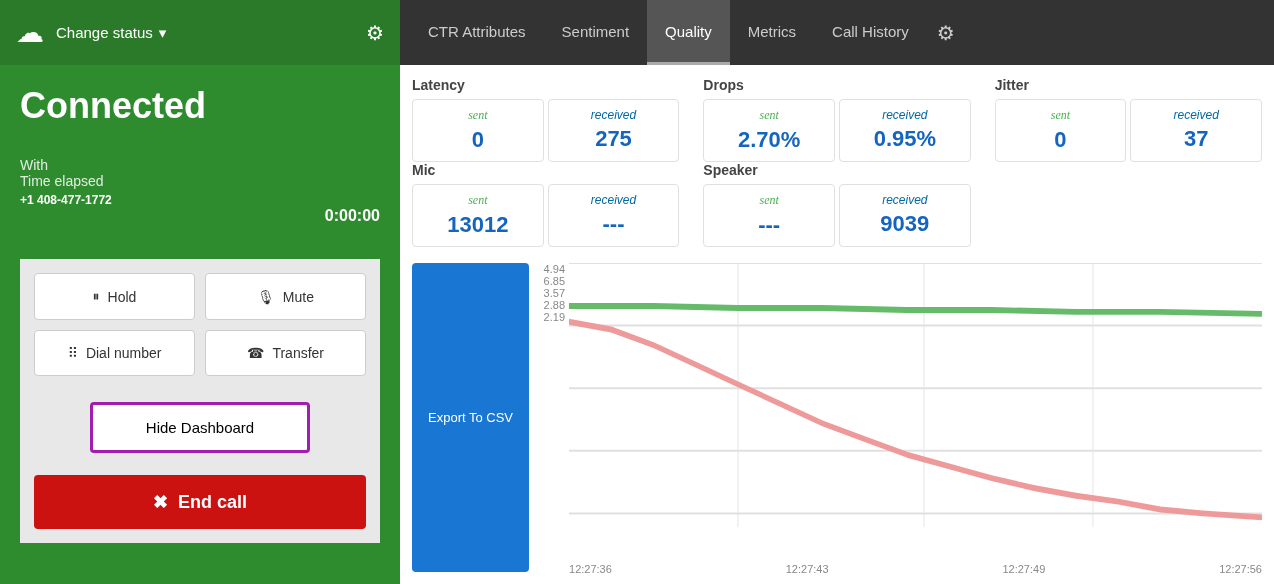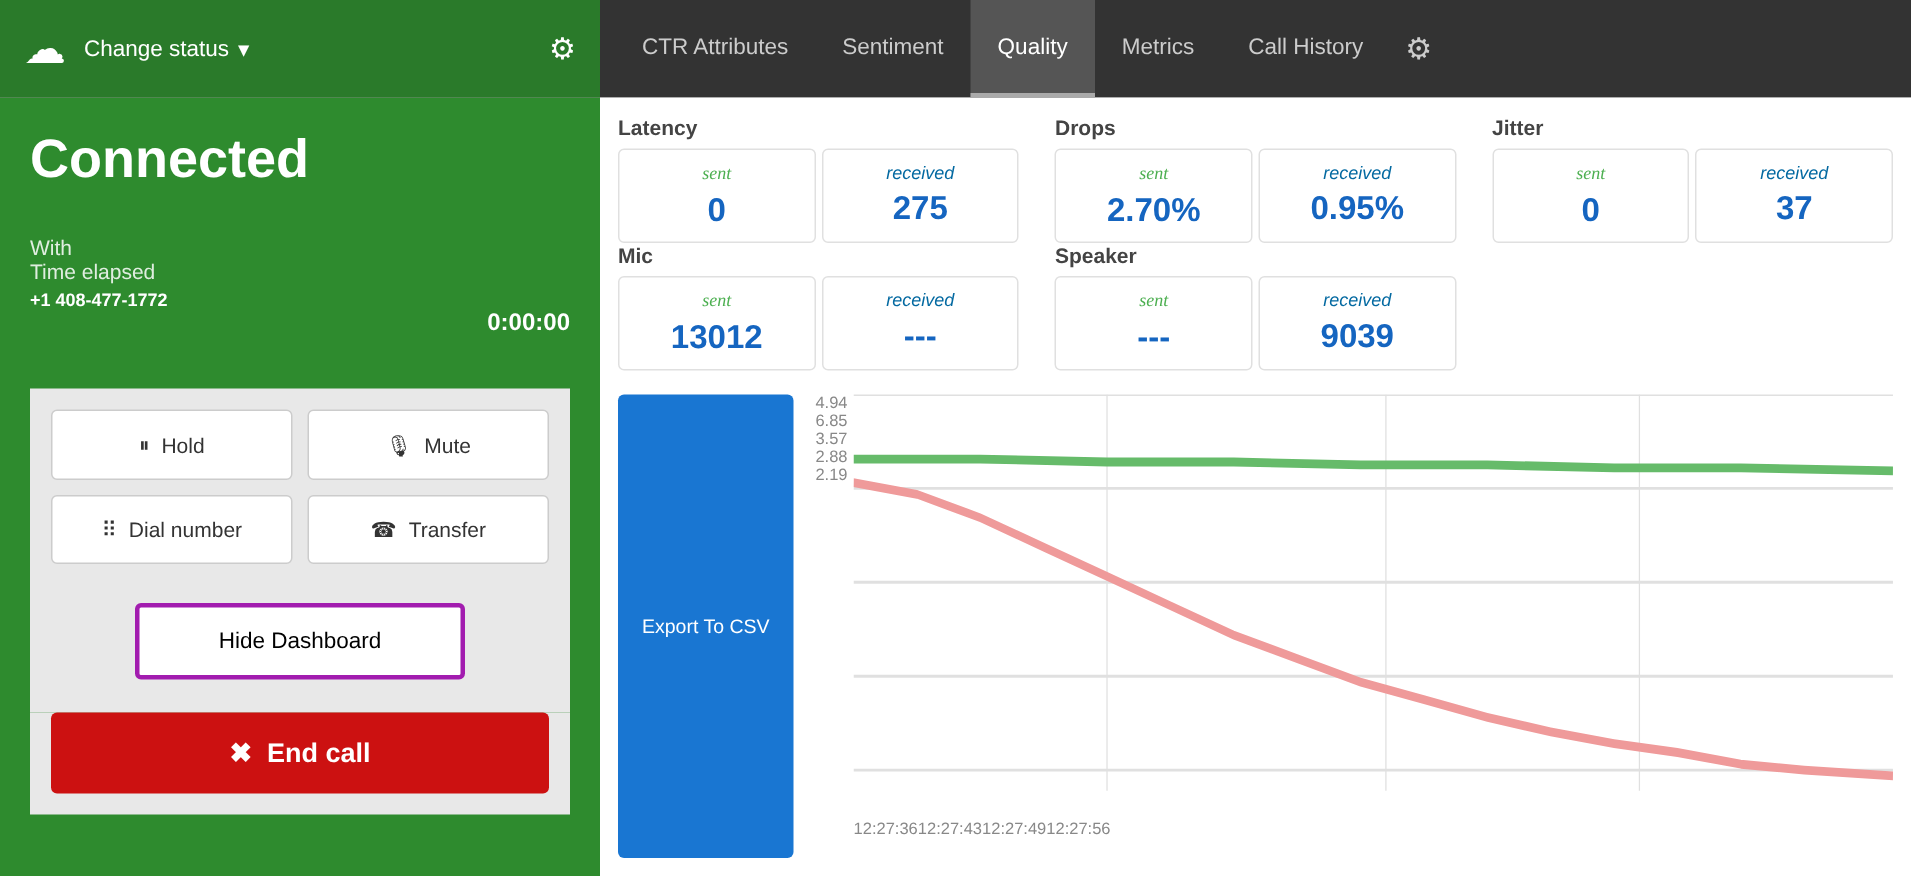--- a/index.html
+++ b/index.html
@@ -255,25 +255,25 @@
       display: flex;
       flex-direction: column;
       justify-content: flex-start;
       font-size: 11px;
       color: #888;
       text-align: right;
       width: 36px;
     }
     .x-labels {
       position: absolute;
-      bottom: 17px;
+      bottom: 1px;
       left: 40px;
       right: 0;
       display: flex;
-      justify-content: flex-start;
+      justify-content: space-between;
       font-size: 11px;
       color: #888;
     }
     .second-row-metrics {
       display: flex;
       gap: 24px;
       padding: 0 12px 8px 12px;
     }
   </style>
 </head>

